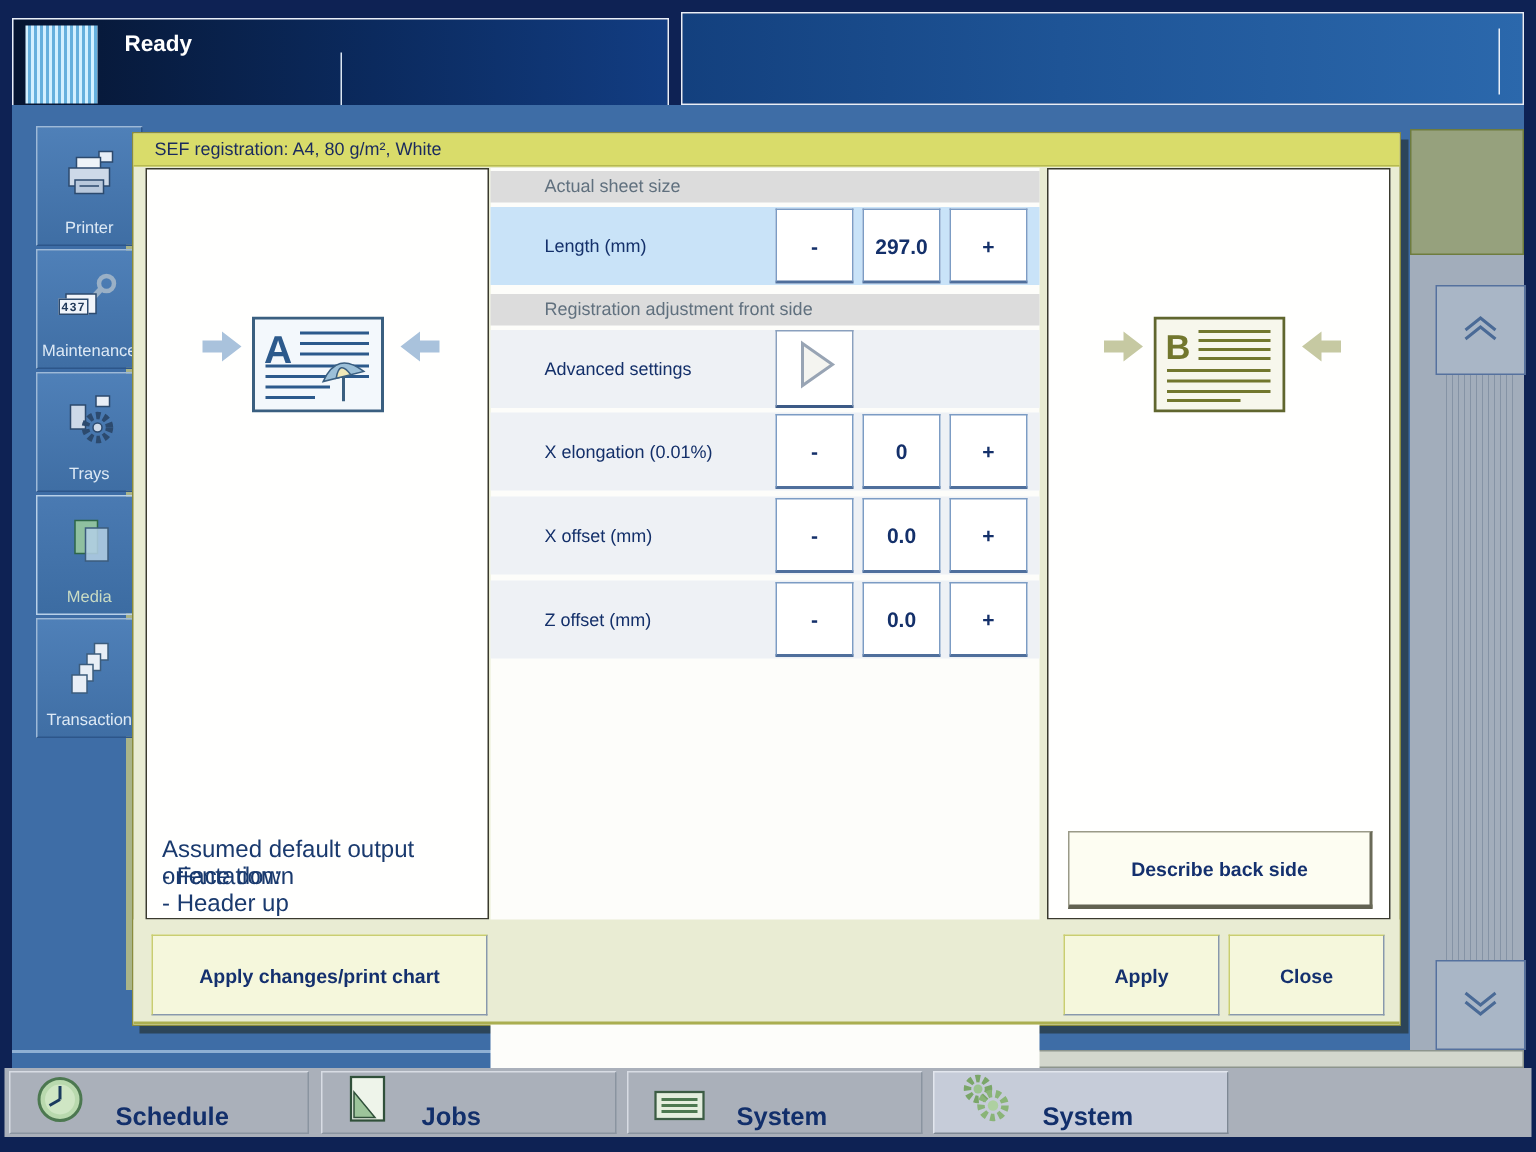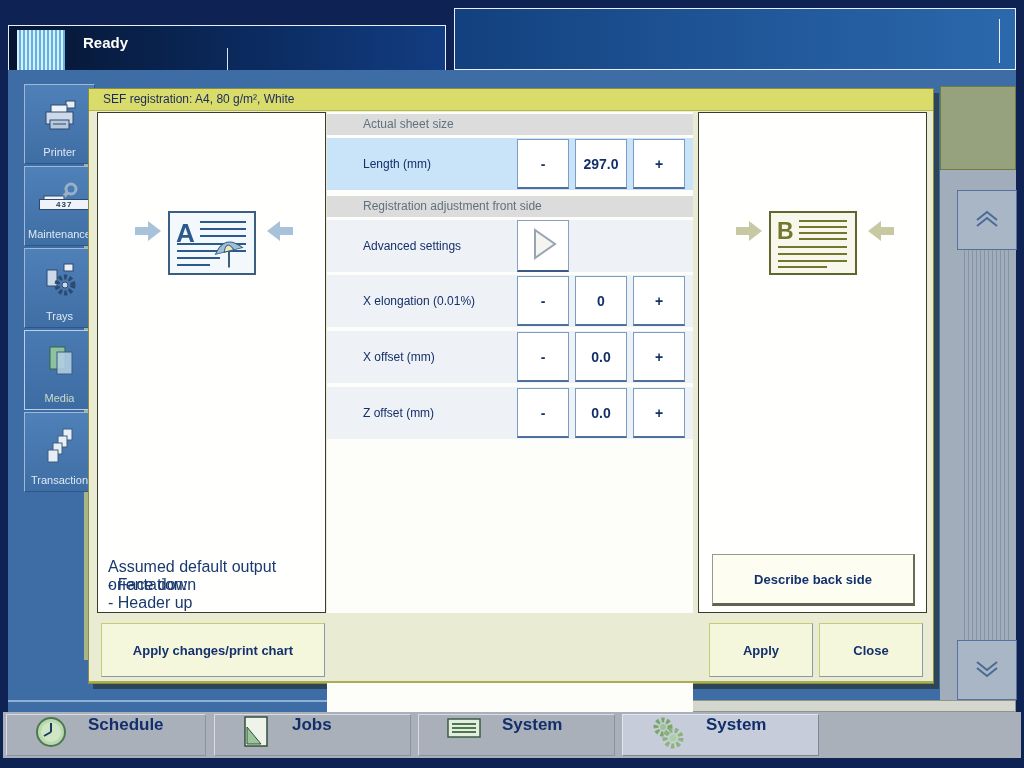--- a/index.html
+++ b/index.html
@@ -1,20 +1,20 @@
 <!DOCTYPE html>
 <html><head>
 <meta charset="utf-8">
 <style>
   * { margin:0; padding:0; box-sizing:border-box; font-family:"Liberation Sans", sans-serif; }
   html,body { width:1024px; height:768px; overflow:hidden; }
   #screen { position:relative; width:1024px; height:768px; background:#0e2254; }
 
   
-  .topbar-left { position:absolute; left:8px; top:25px; width:438px; height:70px;
+  .topbar-left { position:absolute; left:8px; top:12px; width:438px; height:70px;
     border:1px solid #e9eff8; background:linear-gradient(90deg,#061531 0%,#0b2a5e 55%,#123d82 100%);padding-left:30px; }
   .stripes { position:absolute; left:8px; top:4px; width:48px; height:52px;
     background:repeating-linear-gradient(90deg,#d3f0ff 0 2px,#66b0dd 2px 4px); }
   .ready-label { position:absolute; left:74px; top:8px; color:#ffffff; font-size:15px; font-weight:bold; }
   .tb-div1 { position:absolute; left:218px; top:22px; width:1px; height:36px; background:#dbe6f2; }
   .topbar-right { position:absolute; left:454px; top:8px; width:562px; height:62px;
     border:1px solid #e9eff8; background:linear-gradient(90deg,#13407e 0%,#1e5496 45%,#2b68ac 100%); }
   .tb-div2 { position:absolute; left:544px; top:10px; width:1px; height:44px; background:#e9eff8; }
 
   
@@ -23,21 +23,21 @@
   
   .sbtn { position:absolute; left:24px; width:71px; height:80px; cursor:pointer;
     background:linear-gradient(180deg,#4f80b8,#3f6ea4); border:1px solid #9db9d8;
     border-right-color:#2d568a; border-bottom-color:#2d568a; }
   .sbtn .icn { position:absolute; left:0; top:10px; width:100%; height:44px; display:flex; justify-content:center; align-items:center; }
   .sbtn .lbl { position:absolute; left:0; bottom:5px; width:100%; text-align:center; font-size:11px;
     color:#dde9f5; white-space:nowrap; overflow:hidden; }
   .sbtn.selected { background:linear-gradient(180deg,#4a7ab2,#3c6ca2); border-color:#b8d0e8; }
   .sbtn.selected .lbl { color:#cadcc4; }
   .m-digits { position:absolute; left:14px; top:22px; font-size:8px; font-weight:bold; color:#223a5a;
-    background:#f0f4fa; border:1px solid #2c4a6e; padding:0 16px; letter-spacing:1px; }
+    background:#f0f4fa; border:1px solid #2c4a6e; padding:0 1px; letter-spacing:1px; }
 
   
   .bgw-olive-top { position:absolute; left:940px; top:86px; width:76px; height:84px;
     background:#96a17d; border:1px solid #6e7c3e; }
   .bgw-right { position:absolute; left:940px; top:170px; width:76px; height:535px; background:#a2adbb; }
   .scrollbtn { position:absolute; left:957px; width:60px; height:60px; background:#a9b6c6;
     border:1px solid #55719e; display:flex; align-items:center; justify-content:center; cursor:pointer; }
   .scrolltrack { position:absolute; left:964px; top:250px; width:46px; height:390px;
     background:repeating-linear-gradient(90deg,#8593a5 0 1px,transparent 1px 4px); }
   .bgw-bottom-blue { position:absolute; left:8px; top:700px; width:337px; height:12px;
@@ -87,21 +87,21 @@
   .ftr-btn { position:absolute; top:10px; height:54px; background:#f5f7dc;
     border:1px solid #c9cd71; border-right:1px solid #8898ac; border-bottom:1px solid #8898ac;
     color:#14306e; font-size:13px; font-weight:bold; display:flex; align-items:center; justify-content:center; cursor:pointer; }
   .btn-chart { left:12px;  width:224px; }
   .btn-apply { left:620px; width:104px; }
   .btn-close { left:730px; width:104px; }
 
   
   .taskbar { position:absolute; left:3px; top:712px; width:1018px; height:46px; background:#aab0ba; }
   .tbtn { position:absolute; top:2px; height:42px; border:1px solid #8a94a0; border-top-color:#d8dce4;
-    border-left-color:#d8dce4; display:flex; align-items:flex-start; gap:20px; padding-left:27px; cursor:pointer; }
+    border-left-color:#d8dce4; display:flex; align-items:flex-end; gap:20px; padding-left:16px; cursor:pointer; }
   .tbtn .tlbl { font-size:17px; font-weight:bold; color:#122f6b; }
   .tbtn.selected { background:#c6ccd9; border-color:#e2e6ee; border-right-color:#7e8894; border-bottom-color:#7e8894; }
   .bottom-navy { position:absolute; left:0; top:758px; width:1024px; height:10px; background:#0e2254; }
 </style>
 </head>
 <body>
 
 <div id="screen">
 
   <div class="topbar-left">

